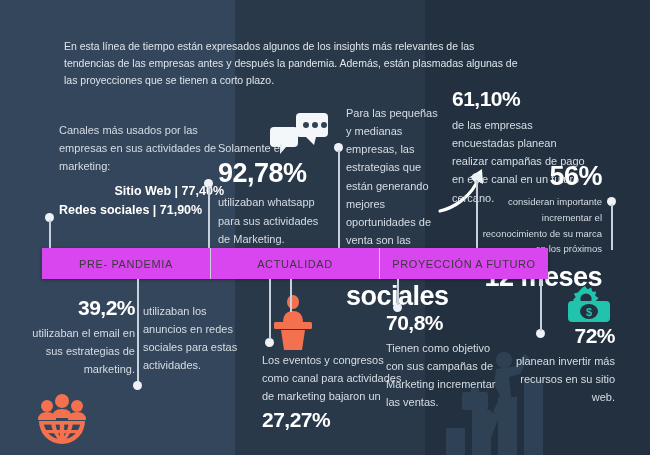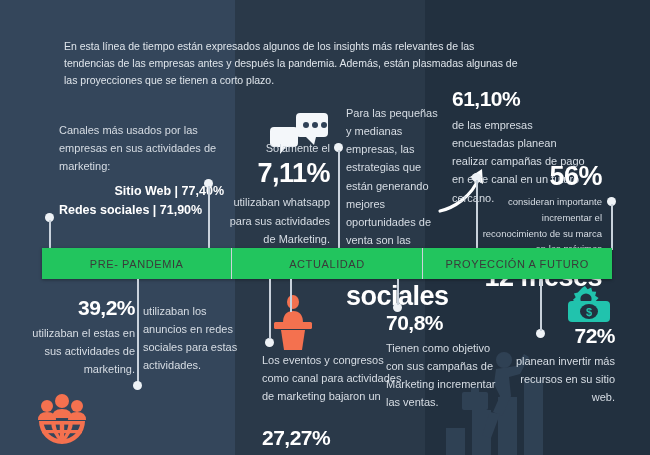--- a/index.html
+++ b/index.html
@@ -22,22 +22,22 @@
   #band-fut{left:425px;width:225px;background:#22303f;}
 
   
   #silhouette{
     position:absolute;left:432px;top:352px;width:140px;height:103px;
     opacity:.55;
   }
 
   
   #timeline-bar{
-    position:absolute;left:42px;top:248px;width:570px;height:31px;
-    background:#22c55e;
+    position:absolute;left:42px;top:248px;width:506px;height:31px;
+    background:#d946ef;
     box-shadow:0 1px 3px rgba(0,0,0,.35);
     display:flex;
     text-align:center;
   }
   .tl-seg{
     flex:1 1 0;
     display:flex;align-items:center;justify-content:center;
     color:#3a3a3a;
     font-size:11px;
     letter-spacing:.6px;
@@ -111,23 +111,23 @@
   <div class="dot" style="left:45px;top:213px;"></div>
   <div class="stem" style="left:49px;top:220px;height:30px;"></div>
 
   <svg class="icon" style="left:268px;top:113px;width:60px;height:42px;" viewBox="0 0 60 42">
     <path d="M32 0 H56 a4 4 0 0 1 4 4 V20 a4 4 0 0 1 -4 4 H48 l-2 8 l-8 -8 H32 a4 4 0 0 1 -4 -4 V4 a4 4 0 0 1 4 -4 Z" fill="#f4f7fa"></path>
     <circle cx="38" cy="12" r="3" fill="#2f4157"></circle>
     <circle cx="47" cy="12" r="3" fill="#2f4157"></circle>
     <circle cx="56" cy="12" r="3" fill="#2f4157"></circle>
     <path d="M6 14 H26 a4 4 0 0 1 4 4 V30 a4 4 0 0 1 -4 4 H18 l-6 7 l0 -7 H6 a4 4 0 0 1 -4 -4 V18 a4 4 0 0 1 4 -4 Z" fill="#f4f7fa"></path>
   </svg>
-  <div class="blk" style="left:218px;top:139px;width:112px;text-align:right;">
+  <div class="blk" style="left:218px;top:139px;width:112px;">
     <div class="body-copy">Solamente el</div>
-    <div class="big big-28" style="margin-top:2px;">7,11%</div>
+    <div class="big big-28" style="margin-top:2px;">92,78%</div>
     <div class="body-copy" style="margin-top:6px;">utilizaban whatsapp para sus actividades de Marketing.</div>
   </div>
   <div class="dot" style="left:204px;top:179px;"></div>
   <div class="stem" style="left:208px;top:186px;height:64px;"></div>
 
   <div class="blk" style="left:346px;top:104px;width:92px;">
     <div class="body-copy">Para las pequeñas y medianas empresas, las estrategias que están generando mejores oportunidades de venta son las</div>
     <div class="big big-21" style="margin-top:5px;">redes</div>
     <div class="big big-21">sociales</div>
   </div>
@@ -155,21 +155,21 @@
   <div class="stem" style="left:611px;top:204px;height:46px;"></div>
 
   <div id="timeline-bar">
     <div class="tl-seg">PRE- PANDEMIA</div>
     <div class="tl-seg">ACTUALIDAD</div>
     <div class="tl-seg">PROYECCIÓN A FUTURO</div>
   </div>
 
   <div class="blk r" style="left:18px;top:297px;width:117px;">
     <div class="big big-24">39,2%</div>
-    <div class="body-copy" style="margin-top:5px;">utilizaban el estas en sus actividades de marketing.</div>
+    <div class="body-copy" style="margin-top:5px;">utilizaban el email en sus estrategias de marketing.</div>
   </div>
 
   <div class="blk" style="left:143px;top:297px;width:110px;">
     <div class="body-copy" style="margin-top:5px;">utilizaban los anuncios en redes sociales para estas actividades.</div>
   </div>
   <div class="stem" style="left:137px;top:279px;height:103px;"></div>
   <div class="dot" style="left:133px;top:381px;"></div>
 
   <svg class="icon" style="left:33px;top:392px;width:58px;height:52px;" viewBox="0 0 58 52">
     <g fill="#f4714f">
@@ -192,21 +192,21 @@
     <g fill="#f4714f">
       <ellipse cx="25" cy="7" rx="6" ry="7"></ellipse>
       <path d="M15 28 q0 -12 10 -12 q10 0 10 12 Z"></path>
       <rect x="6" y="27" width="38" height="7" rx="1.5"></rect>
       <path d="M13 35 L37 35 L34 55 L16 55 Z"></path>
       <rect x="23" y="18" width="4" height="10"></rect>
     </g>
   </svg>
   <div class="blk" style="left:262px;top:351px;width:145px;">
     <div class="body-copy">Los eventos y congresos como canal para actividades de marketing bajaron un</div>
-    <div class="big big-24" style="margin-top:22px;">27,27%</div>
+    <div class="big big-24" style="margin-top:4px;">27,27%</div>
   </div>
   <div class="stem" style="left:290px;top:279px;height:33px;"></div>
   <div class="dot" style="left:265px;top:338px;"></div>
   <div class="stem" style="left:269px;top:279px;height:60px;"></div>
 
   <div class="blk" style="left:386px;top:297px;width:115px;margin-top:15px;">
     <div class="big big-24">70,8%</div>
     <div class="body-copy" style="margin-top:5px;">Tienen como objetivo con sus campañas de Marketing incrementar las ventas.</div>
   </div>
   <div class="dot" style="left:393px;top:303px;"></div>

